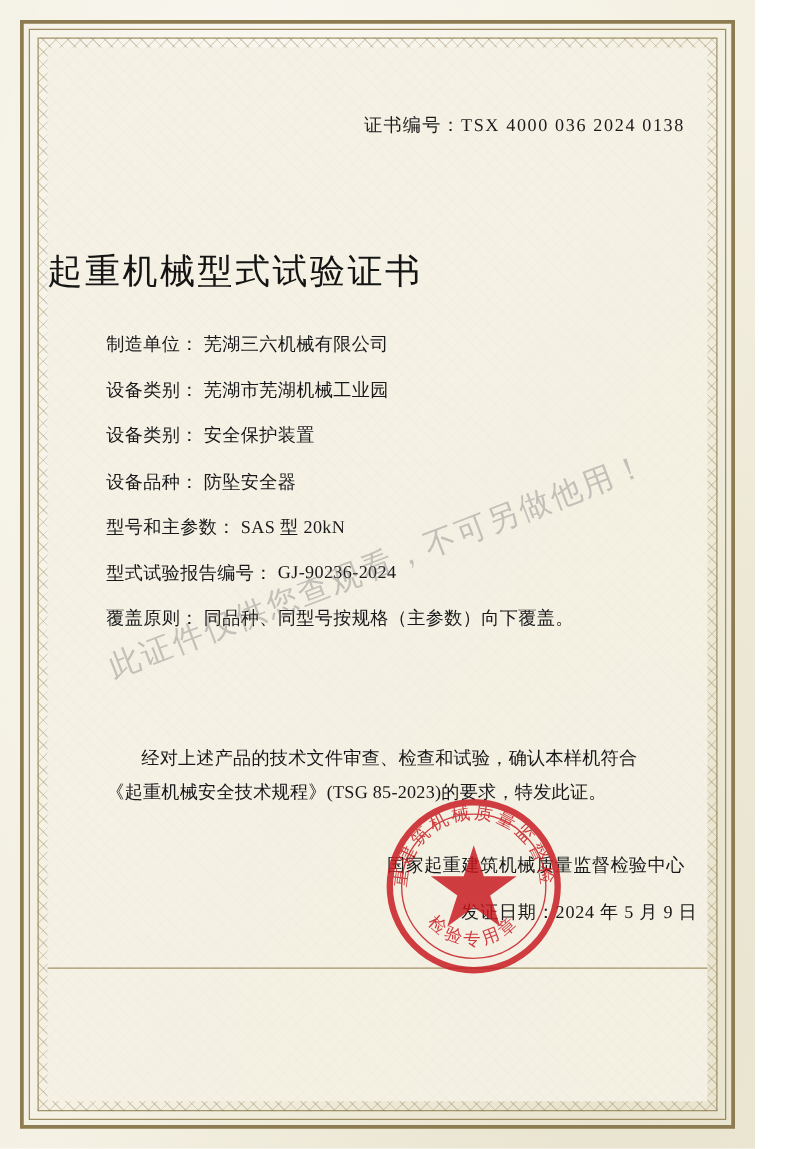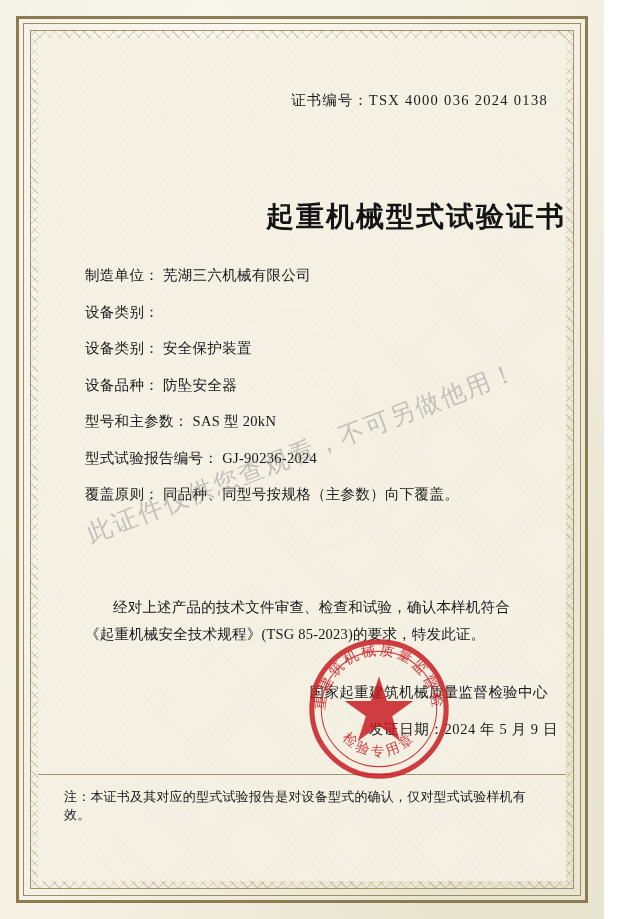--- a/index.html
+++ b/index.html
@@ -109,23 +109,23 @@
     white-space: nowrap;
   }
   .cert-number .label { letter-spacing: 1px; }
   .cert-number .value { letter-spacing: 1.3px; }
 
   .title {
     position: absolute;
     left: 0;
     right: 0;
     top: 160px;
-    text-align: right;
+    text-align: left;
     font-size: 28px;
-    font-weight: bold;
+    font-weight: normal;
     letter-spacing: 2px;
     color: #141414;
   }
 
   .fields {
     position: absolute;
     left: 47px;
     top: 228px;
     right: 20px;
   }
@@ -255,20 +255,21 @@
 
     <div class="title">起重机械型式试验证书</div>
 
     <div class="fields">
       <div class="field-row">
         <span class="field-label">制造单位：</span>
         <span class="field-value">芜湖三六机械有限公司</span>
       </div>
       <div class="field-row">
         <span class="field-label">设备类别：</span>
+        <span class="field-value">芜湖市芜湖机械工业园</span>
       </div>
       <div class="field-row">
         <span class="field-label">设备类别：</span>
         <span class="field-value">安全保护装置</span>
       </div>
       <div class="field-row">
         <span class="field-label">设备品种：</span>
         <span class="field-value">防坠安全器</span>
       </div>
       <div class="field-row">
@@ -287,21 +288,20 @@
 
     <div class="paragraph">经对上述产品的技术文件审查、检查和试验，确认本样机符合《起重机械安全技术规程》(TSG 85-2023)的要求，特发此证。</div>
 
     <div class="issuer">国家起重建筑机械质量监督检验中心</div>
 
     <div class="issue-date">
       <span>发证日期：</span><span>2024 年 5 月 9 日</span>
     </div>
 
     <div class="note-divider"></div>
-    <div class="note">注：本证书及其对应的型式试验报告是对设备型式的确认，仅对型式试验样机有效。</div>
 
     <svg class="seal" viewBox="0 0 200 200">
       <defs>
         <path id="sealArcTop" d="M 26,100 A 74,74 0 0 1 174,100"></path>
         <path id="sealArcBottom" d="M 36,100 A 64,64 0 0 0 164,100"></path>
       </defs>
       <circle cx="100" cy="100" r="92" fill="none" stroke="#c8161d" stroke-width="7"></circle>
       <circle cx="100" cy="100" r="79" fill="none" stroke="#c8161d" stroke-width="1.5"></circle>
       <polygon fill="#c8161d" points="100,55 111,89 147,89 118,110 129,144 100,123 71,144 82,110 53,89 89,89"></polygon>
       <text font-family="'Liberation Serif', serif" font-size="20" fill="#c8161d" letter-spacing="3.5">

